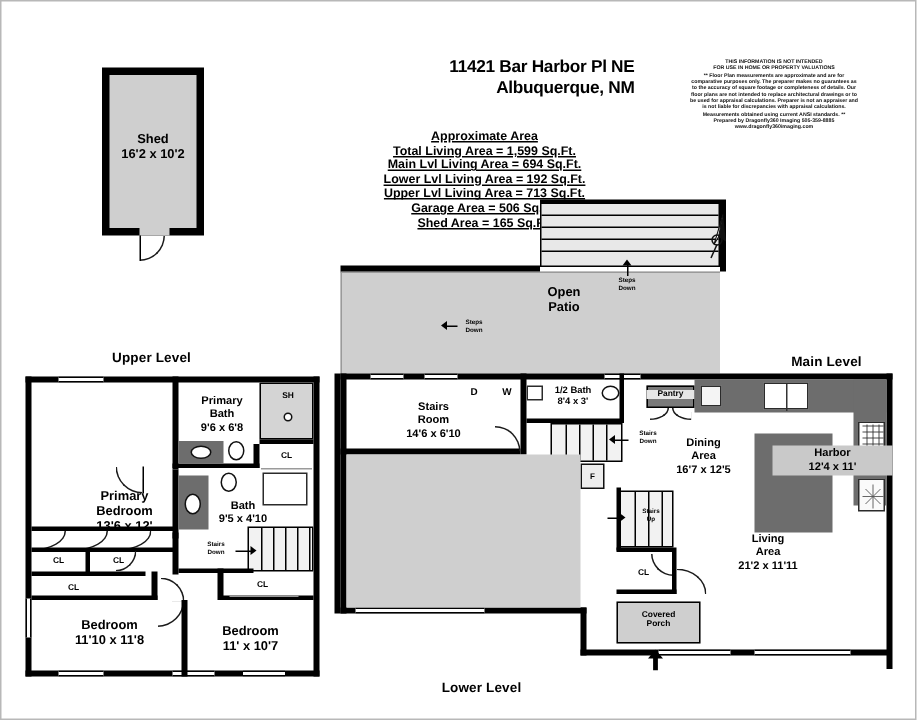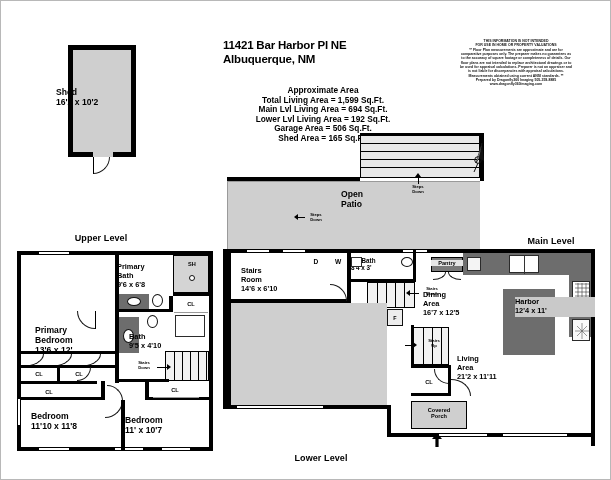--- a/index.html
+++ b/index.html
@@ -4,28 +4,28 @@
 <style>
   html,body{margin:0;padding:0;background:#ffffff;}
   body{width:611px;height:480px;overflow:hidden;
        font-family:"Liberation Sans","DejaVu Sans",sans-serif;color:#000;}
   #sheet{position:relative;width:611px;height:480px;background:#fff;
          border:1px solid #b8b8b8;box-sizing:border-box;}
 
   .abs{position:absolute;box-sizing:border-box;}
 
   
-  .title{font-weight:bold;font-size:11.5px;text-align:left;line-height:13.5px;letter-spacing:-.2px;}
+  .title{font-weight:bold;font-size:11.5px;text-align:right;line-height:13.5px;letter-spacing:-.2px;}
   .areahdr{font-weight:bold;font-size:8.3px;text-align:center;line-height:9.6px;}
   .arealine{font-weight:bold;font-size:8.3px;text-align:center;line-height:9.6px;white-space:nowrap;}
   .disc{font-size:3.5px;line-height:4.35px;text-align:center;font-weight:bold;color:#111;}
   .disc .dl{display:block;}
   .lvl{font-weight:bold;font-size:9px;text-align:center;letter-spacing:.1px;}
 
-  .rmname{font-weight:bold;font-size:8.6px;text-align:left;line-height:10.2px;white-space:nowrap;}
+  .rmname{font-weight:bold;font-size:8.6px;text-align:center;line-height:10.2px;white-space:nowrap;}
   .rmname.sm{font-size:7.4px;line-height:8.8px;}
   .rmname.xs{font-size:6.3px;line-height:7.4px;}
   .tiny{font-weight:bold;font-size:4.2px;text-align:center;line-height:4.9px;}
   .lbl{font-weight:bold;font-size:5.6px;text-align:center;line-height:6.4px;}
   .lbl2{font-weight:bold;font-size:6.6px;text-align:center;line-height:7.6px;}
 
   
   .wall{background:#000;}
   .fillgray{background:#cfcfcf;}
   .fillgray2{background:#d4d4d4;}
@@ -66,25 +66,26 @@
 </head>
 <body>
 
 <div id="sheet">
 
   <div class="abs title" style="left:222px;top:38px;width:200px;">
     <div>11421 Bar Harbor Pl NE</div>
     <div>Albuquerque, NM</div>
   </div>
 
-  <div class="abs" style="left:212px;top:85px;width:220px;">
+  <div class="abs" style="left:212px;top:85px;width:220px;text-decoration:underline;">
     <div class="areahdr">Approximate Area</div>
     <div class="arealine">Total Living Area = 1,599 Sq.Ft.</div>
     <div class="arealine">Main Lvl Living Area = 694 Sq.Ft.</div>
     <div class="arealine">Lower Lvl Living Area = 192 Sq.Ft.</div>
+    <div class="arealine">Upper Lvl Living Area = 713 Sq.Ft.</div>
     <div class="arealine">Garage Area = 506 Sq.Ft.</div>
     <div class="arealine">Shed Area = 165 Sq.Ft.</div>
   </div>
 
   <div class="abs disc" style="left:432px;top:38px;width:166px;">
     <span class="dl">THIS INFORMATION IS NOT INTENDED</span>
     <span class="dl">FOR USE IN HOME OR PROPERTY VALUATIONS</span>
     <span class="dl">** Floor Plan measurements are approximate and are for</span>
     <span class="dl">comparative purposes only. The preparer makes no guarantees as</span>
     <span class="dl">to the accuracy of square footage or completeness of details. Our</span>

